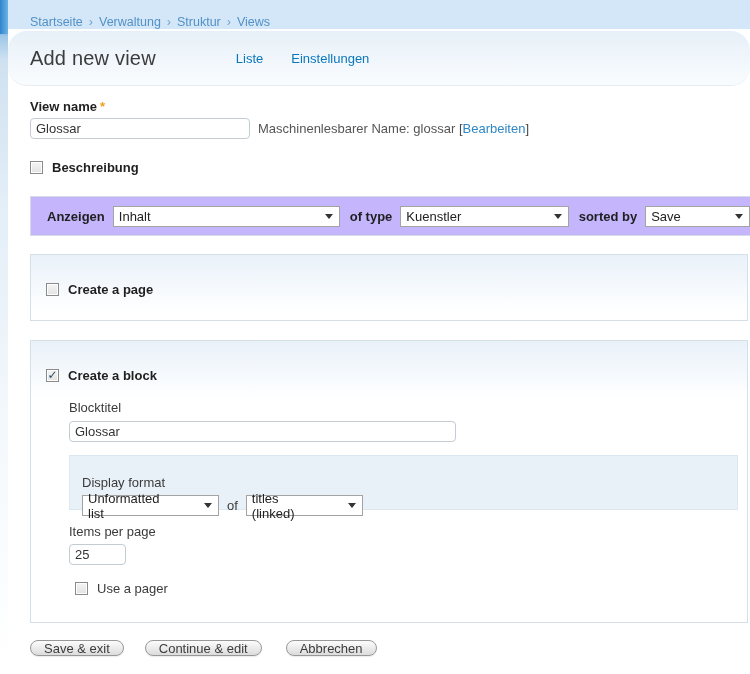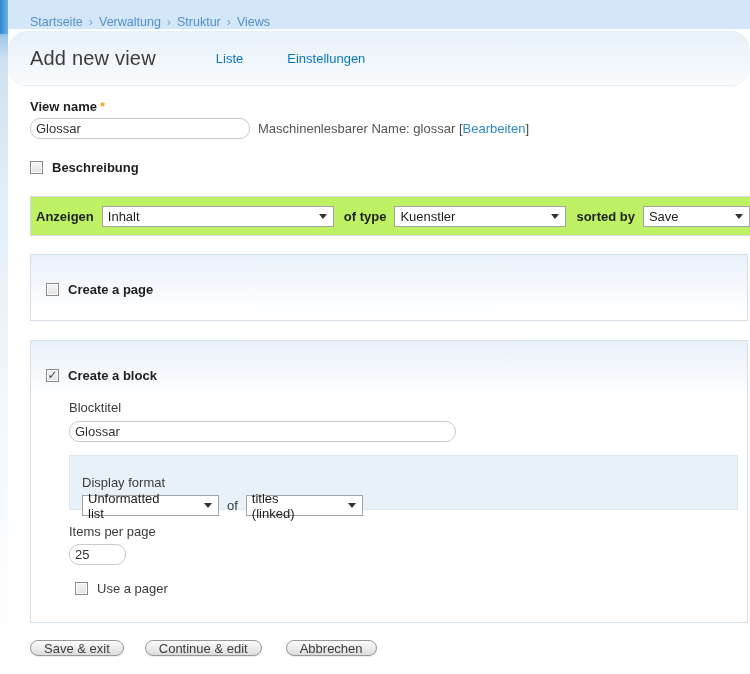--- a/index.html
+++ b/index.html
@@ -17,49 +17,49 @@
 
   
   .breadcrumb-bar { height:31px; background:#d3e7f8; border-bottom:2px solid #fdfefe; display:flex; align-items:flex-end; padding-left:22px; }
   .breadcrumb { font-size:12.5px; color:#5391c6; }
   .breadcrumb a { color:#5391c6; text-decoration:none; cursor:pointer; }
   .crumb-sep { margin:0 6px; color:#6fa3cf; }
 
   
   .header { height:55px; background:linear-gradient(to bottom,#e7f0f8,#f9fcfe); border-bottom:1px solid #e7ecf1; display:flex; align-items:center; padding-left:22px;border-radius:19px; }
   .page-title { font-size:20px; color:#3c3c3c; font-weight:400; letter-spacing:0.2px; }
-  .tabs { display:flex; margin-left:60px; gap:44px; }
+  .tabs { display:flex; margin-left:80px; gap:28px; }
   .tab { font-size:13px; color:#0a77bd; text-decoration:none; cursor:pointer; }
 
   .main { padding:13px 0 0 22px; }
 
   label.bold { font-weight:bold; color:#1f1f1f; }
   .req-star { color:#eba21c; font-weight:bold; margin-left:3px; }
 
   .field-label-row { margin-bottom:4px; }
   .name-row { display:flex; align-items:center; }
-  input.text { height:21px; border:1px solid #c3ccd3; border-radius:10px; background:#fff; padding:0 5px;
+  input.text { height:21px; border:1px solid #c3ccd3; border-radius:4px; background:#fff; padding:0 5px;
     font-family:"Liberation Sans","DejaVu Sans",sans-serif; font-size:13px; color:#333; }
   .name-input { width:220px; }
   .machine-name { margin-left:8px; color:#555; }
   .machine-name .lnk { color:#2f87c4; text-decoration:none; cursor:pointer; }
   .bracket { color:#4a4a4a; }
 
   
   .cb-row { display:flex; align-items:center; }
   .checkbox { width:13px; height:13px; border:1px solid #8b8b8b; background:linear-gradient(to bottom,#f5f5f5,#e2e2e2);
     box-shadow:inset 0 0 0 1px #fdfdfd; display:inline-flex; align-items:center; justify-content:center; cursor:pointer; flex:0 0 auto; }
   .checkbox.checked::after { content:"✓"; font-size:12px; line-height:11px; font-weight:bold; color:#2b4a66; }
   .cb-row .cb-label { margin-left:9px; }
 
   .desc-row { margin-top:21px; }
 
   
-  .show-bar { margin-top:21px; width:720px; height:40px; background:#bef264; border:1px solid #d2dde7; border-right:none;
-    display:flex; align-items:center; padding-left:5px; }
+  .show-bar { margin-top:21px; width:720px; height:40px; background:#c4b5fd; border:1px solid #d2dde7; border-right:none;
+    display:flex; align-items:center; padding-left:16px; }
   .show-bar .lbl { font-weight:bold; color:#1f1f1f; white-space:nowrap; }
 
   
   .sel { display:inline-flex; align-items:center; justify-content:space-between; height:21px; background:#fff;
     border:1px solid #a3a3a3; padding:0 6px 0 5px; color:#222; cursor:pointer;gap:21px; }
   .sel .arrow { width:0; height:0; border-left:4px solid transparent; border-right:4px solid transparent; border-top:5px solid #333; margin-left:8px; flex:0 0 auto; }
   .sel-show { width:232px; margin:0 10px 0 8px; }
   .sel-type { width:172px; margin:0 10px 0 8px; }
   .sel-sort { width:107px; margin-left:8px; }
   .sel-format { width:137px; }

